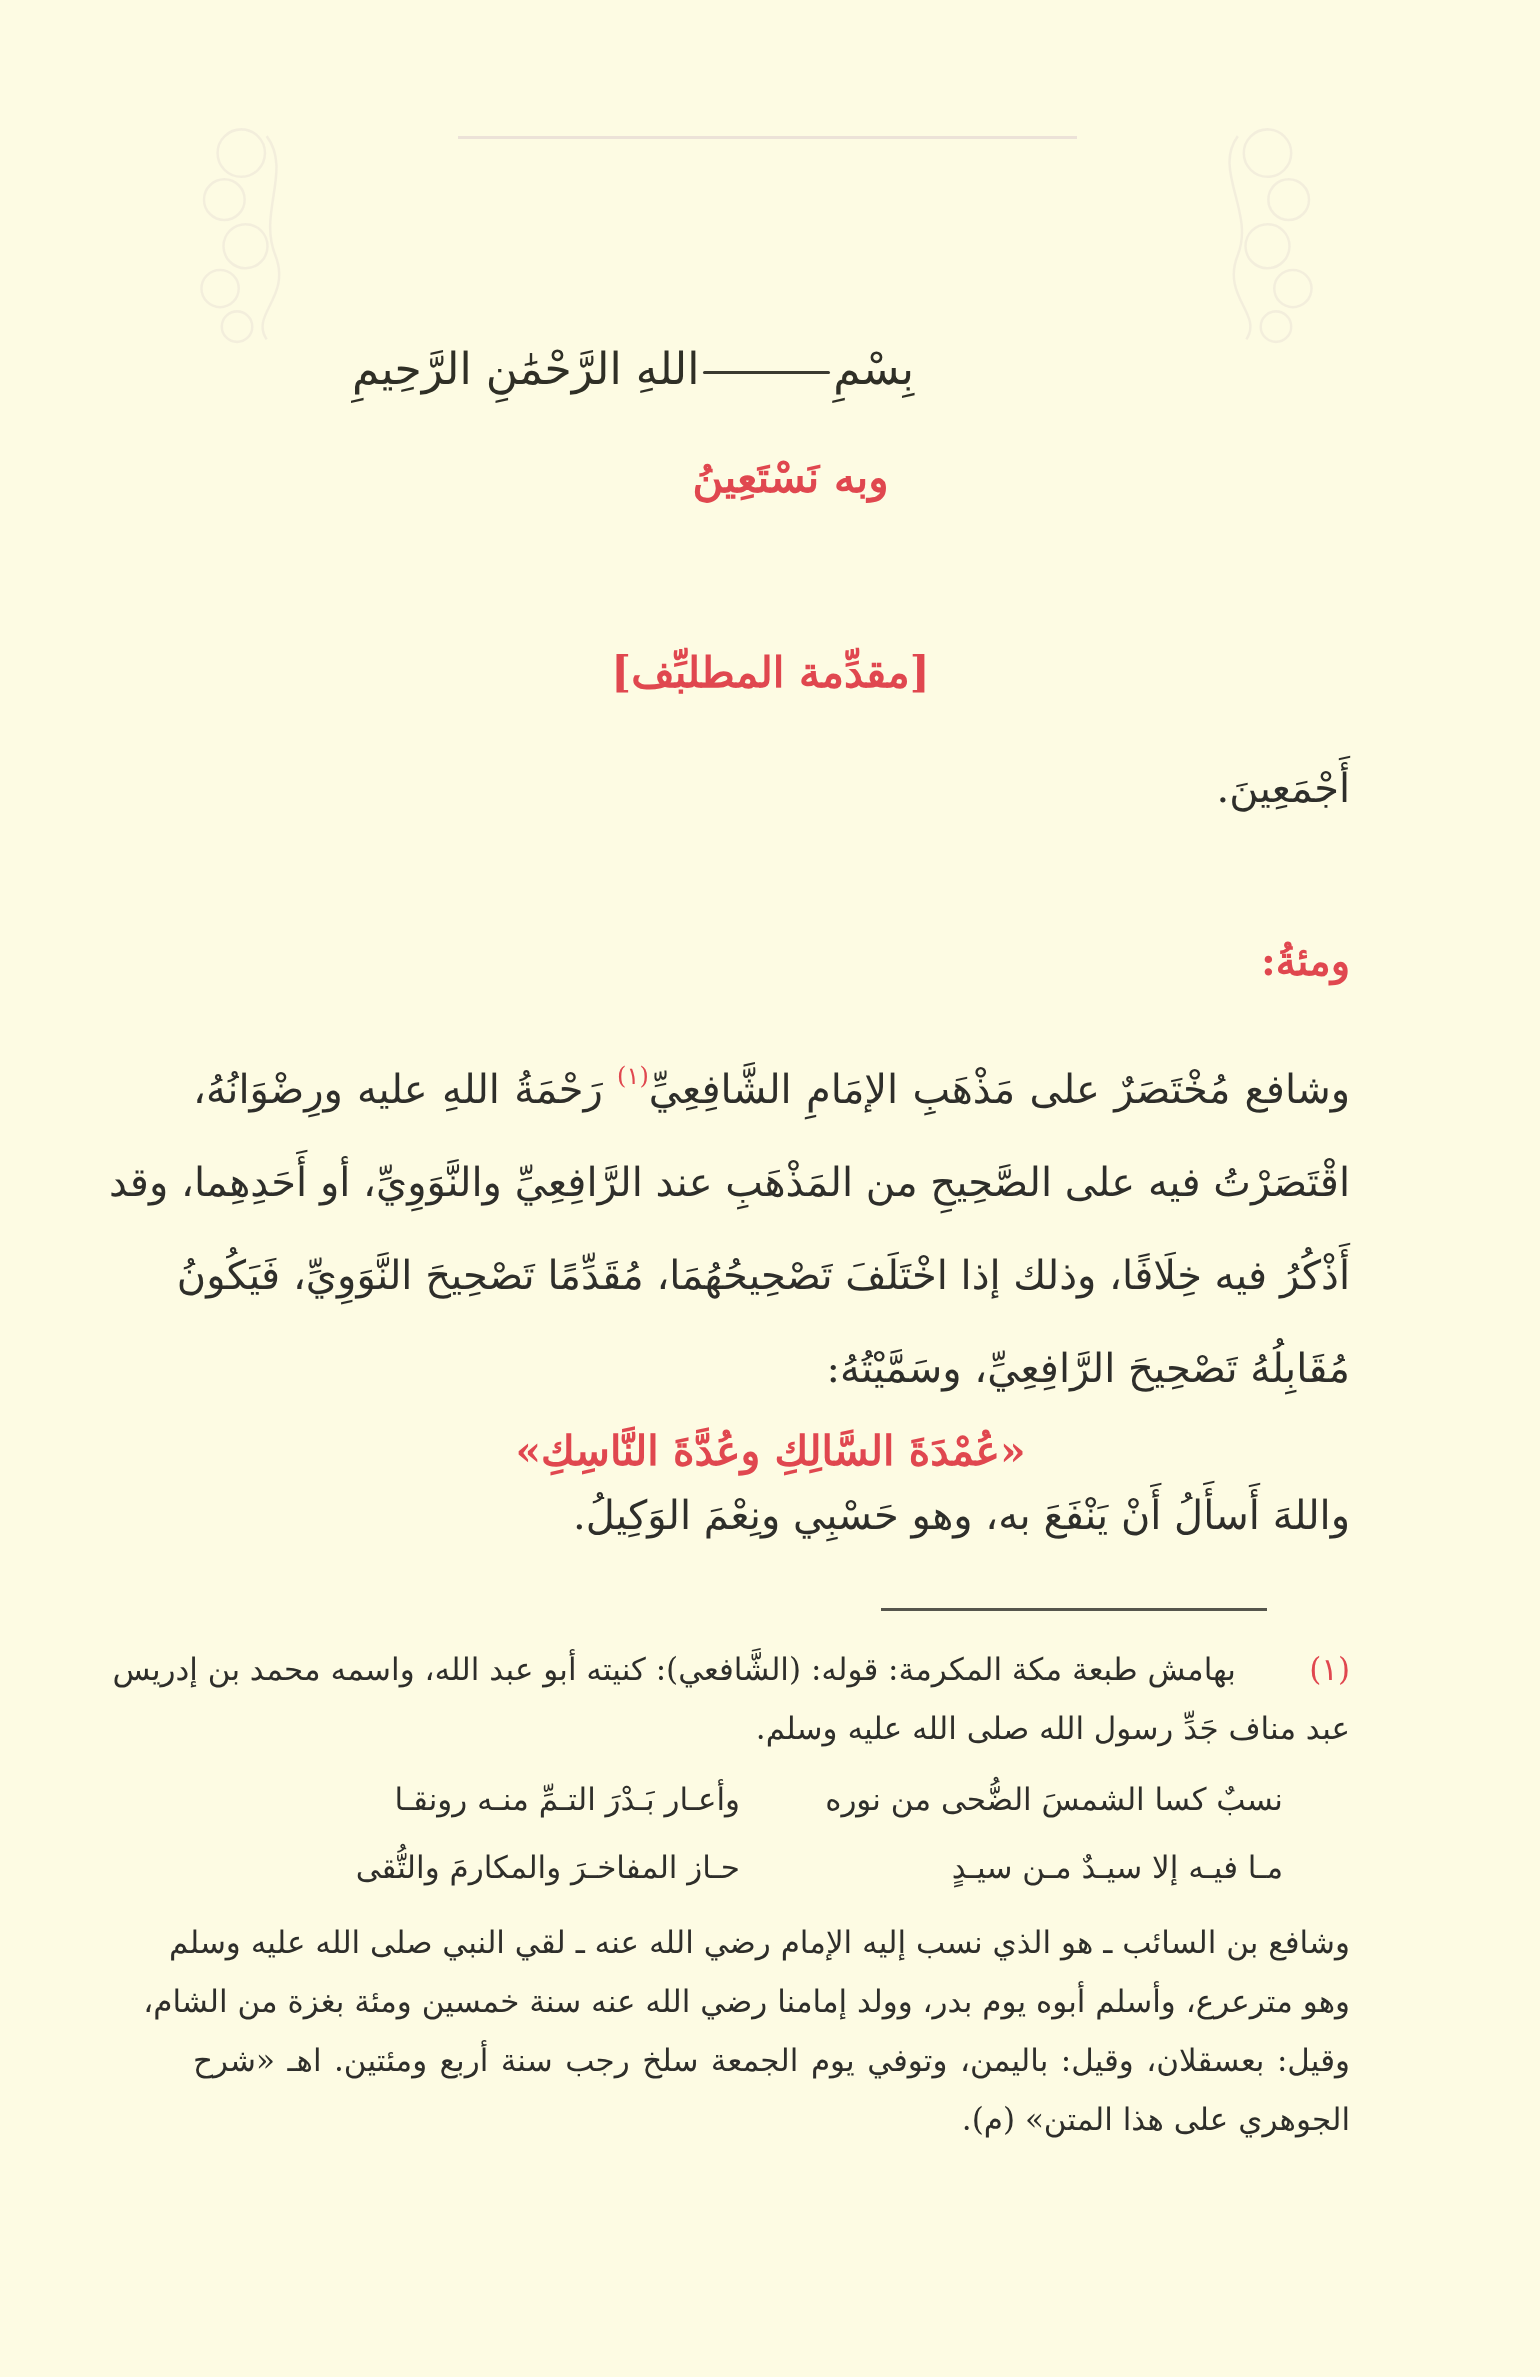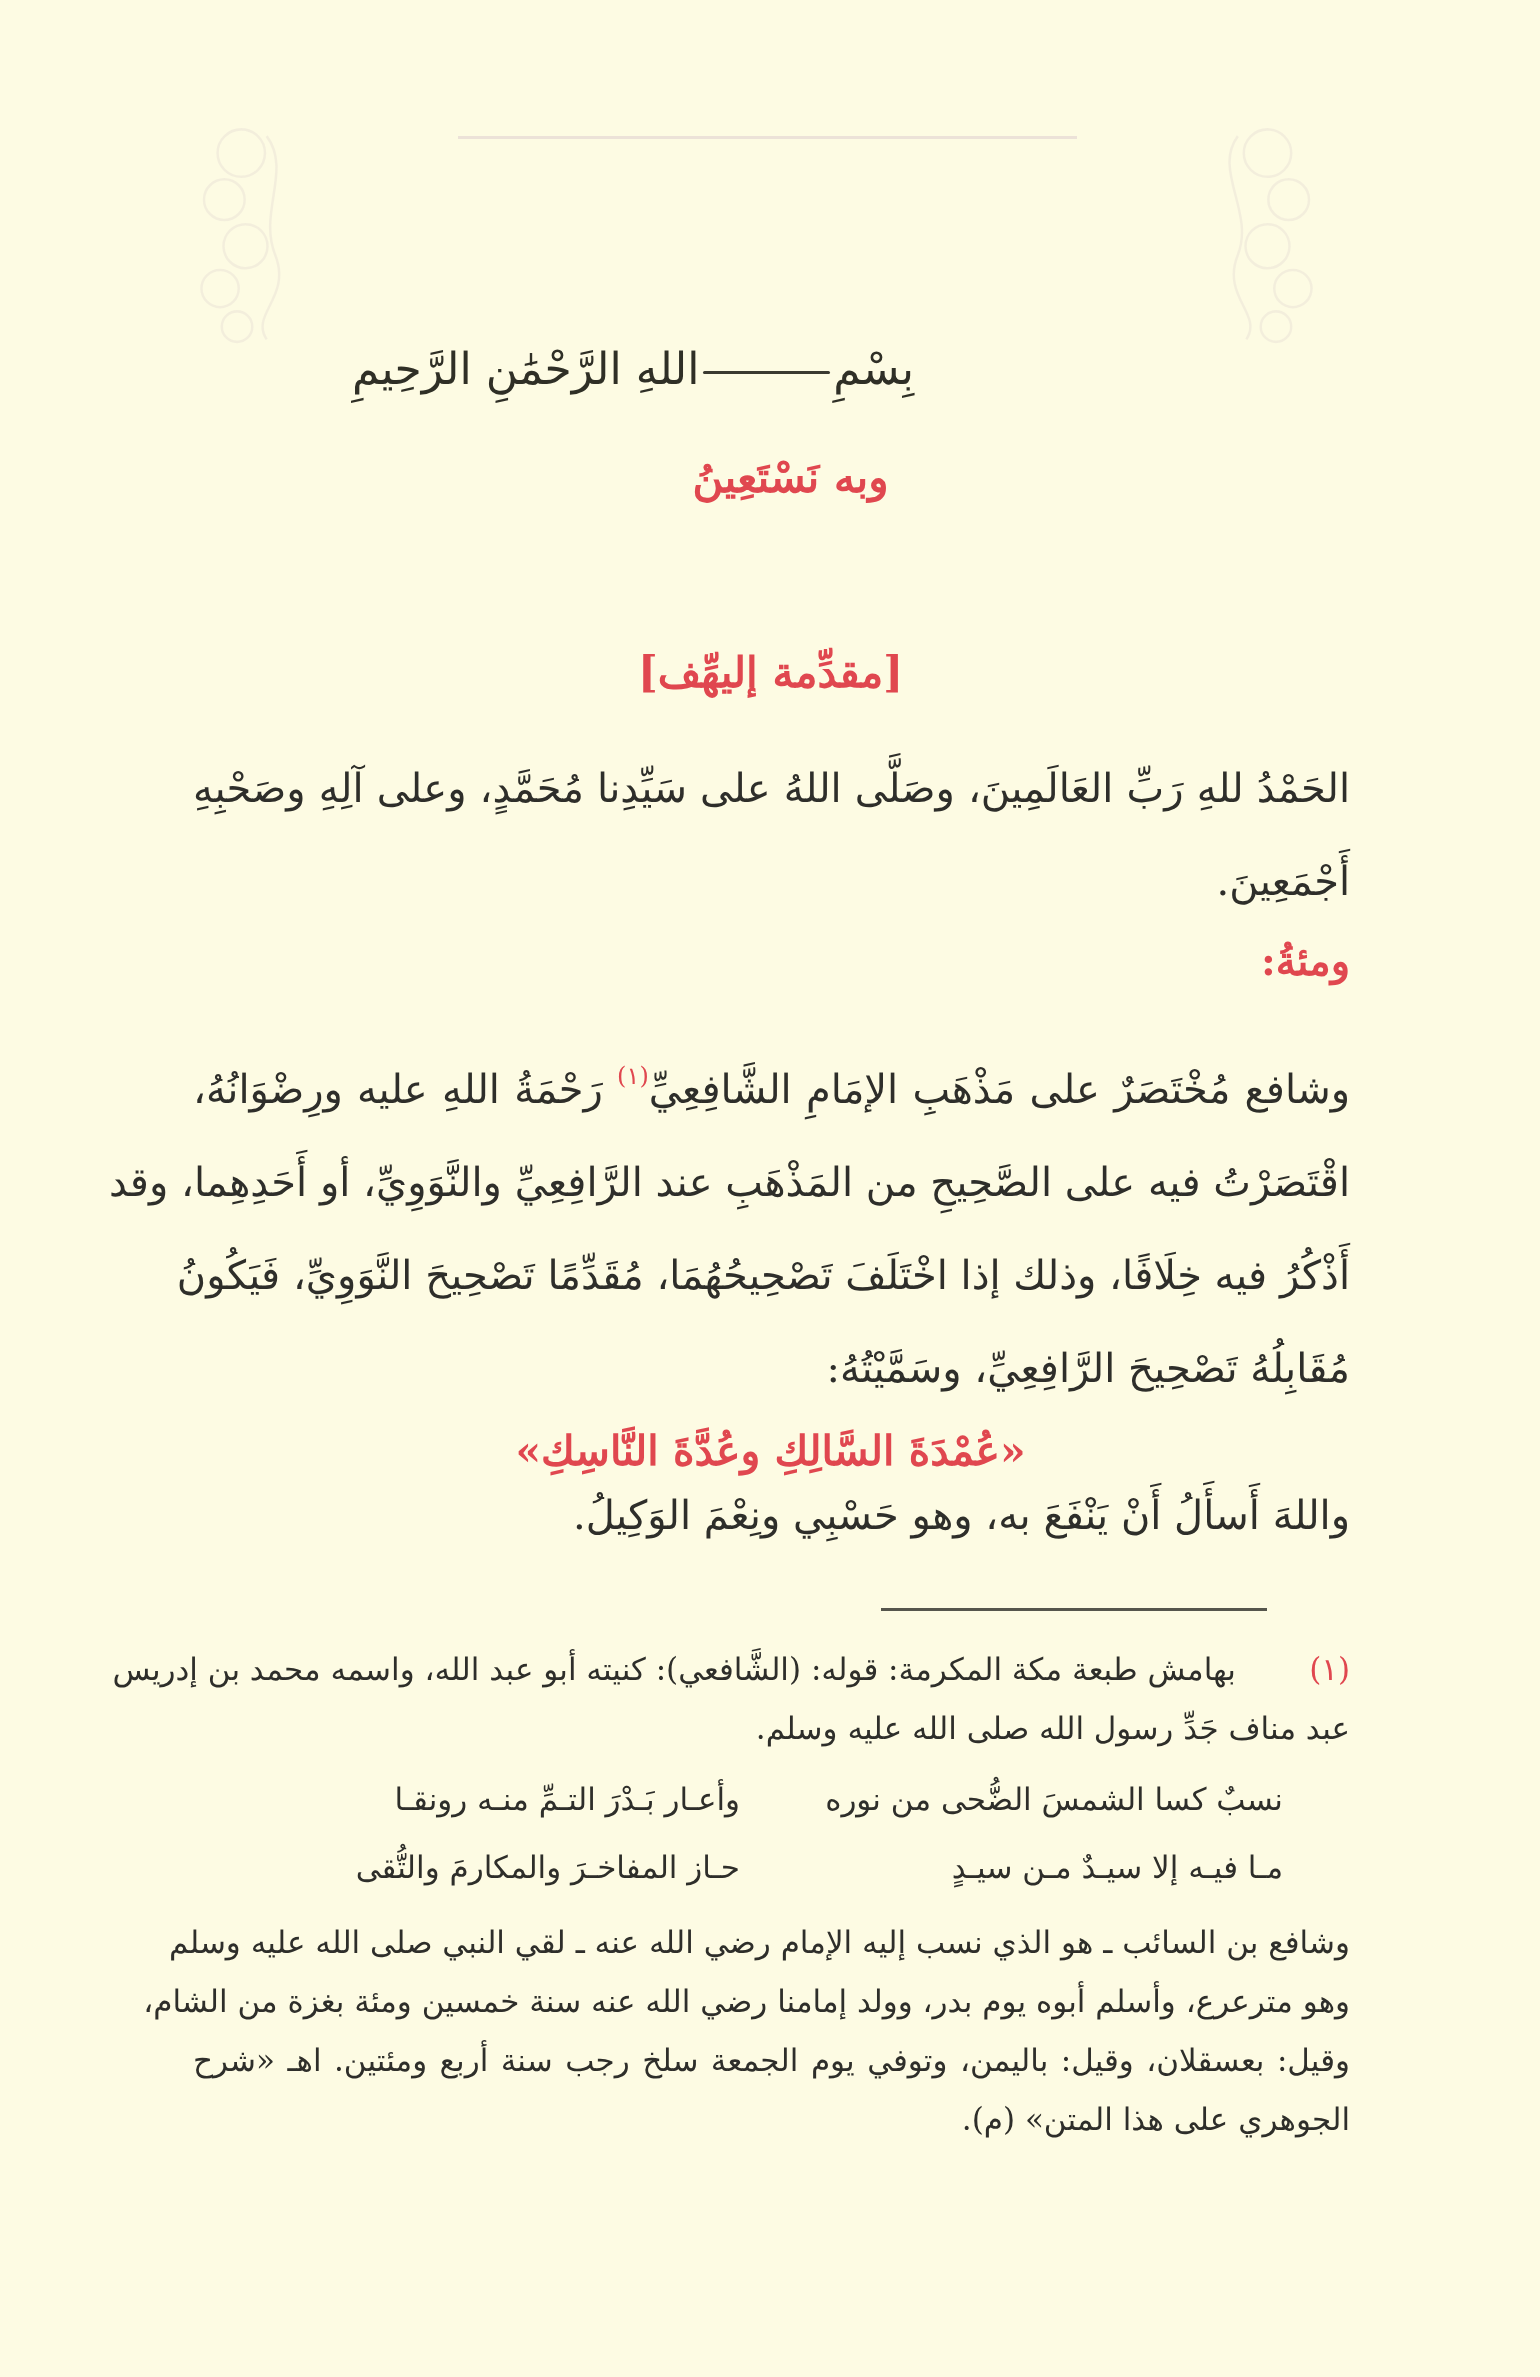--- a/index.html
+++ b/index.html
@@ -211,24 +211,23 @@
     </g>
   </svg>
   <div class="top-rule"></div>
 
   <div class="basmala">
     <span>بِسْمِ</span><span class="stretch"></span><span>اللهِ الرَّحْمَٰنِ الرَّحِيمِ</span>
   </div>
 
   <div class="centered wabihi red">وبه نَسْتَعِينُ</div>
 
-  <div class="centered heading red">[مقدِّمة إليهِّف]</div>
+  <div class="centered heading red">[مقدِّمة المطلبِّف]</div>
 
   <div class="body-text p1">
-    <span class="line">الحَمْدُ للهِ رَبِّ العَالَمِينَ، وصَلَّى اللهُ على سَيِّدِنا مُحَمَّدٍ، وعلى آلِهِ وصَحْبِهِ</span>
     <span class="line last">أَجْمَعِينَ.</span>
   </div>
 
   <div class="wabad red">ومئةُ:</div>
 
   <div class="body-text p2">
     <span class="line"><span>وشافع مُخْتَصَرٌ على مَذْهَبِ الإمَامِ الشَّافِعِيِّ</span><sup class="fnref">(١)</sup><span> رَحْمَةُ اللهِ عليه ورِضْوَانُهُ،</span></span>
     <span class="line">اقْتَصَرْتُ فيه على الصَّحِيحِ من المَذْهَبِ عند الرَّافِعِيِّ والنَّوَوِيِّ، أو أَحَدِهِما، وقد</span>
     <span class="line">أَذْكُرُ فيه خِلَافًا، وذلك إذا اخْتَلَفَ تَصْحِيحُهُمَا، مُقَدِّمًا تَصْحِيحَ النَّوَوِيِّ، فَيَكُونُ</span>
     <span class="line last">مُقَابِلُهُ تَصْحِيحَ الرَّافِعِيِّ، وسَمَّيْتُهُ:</span>

